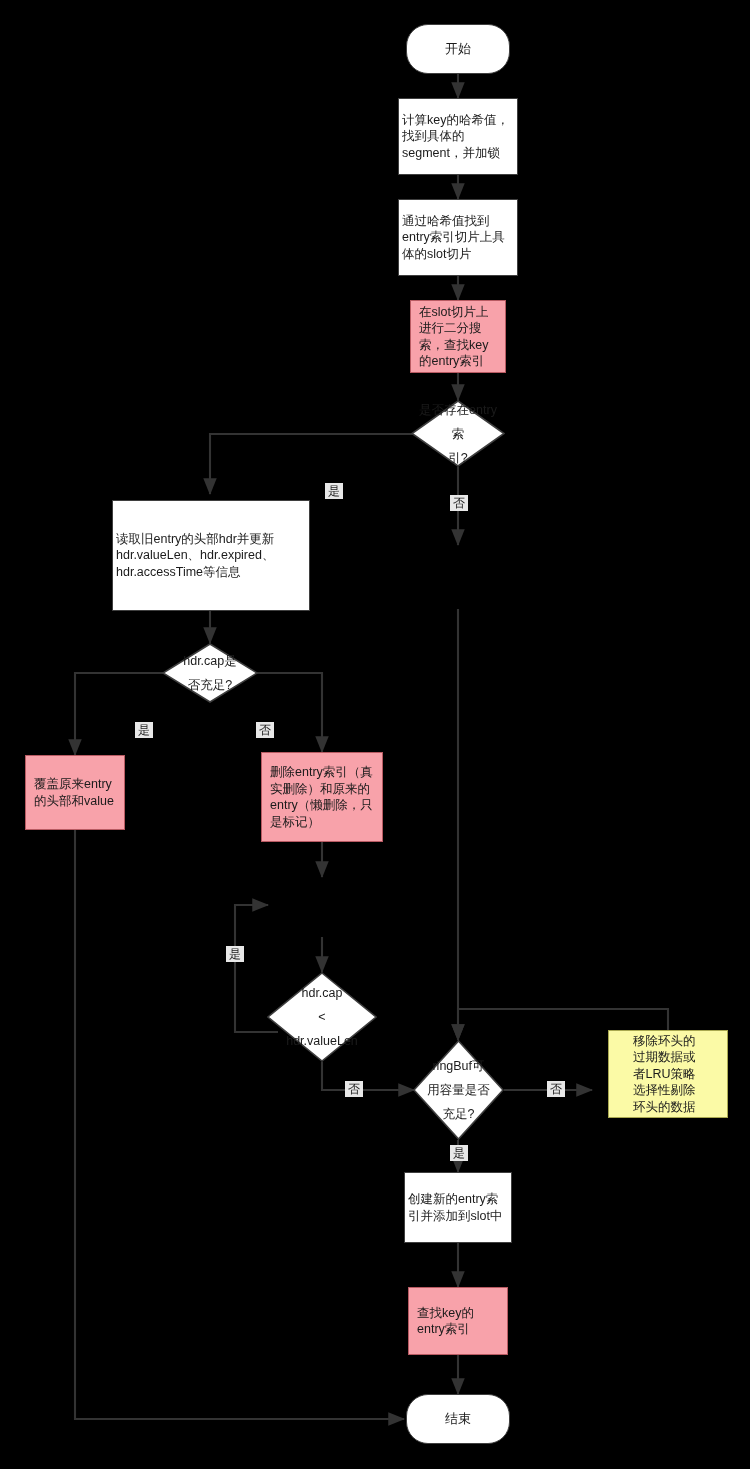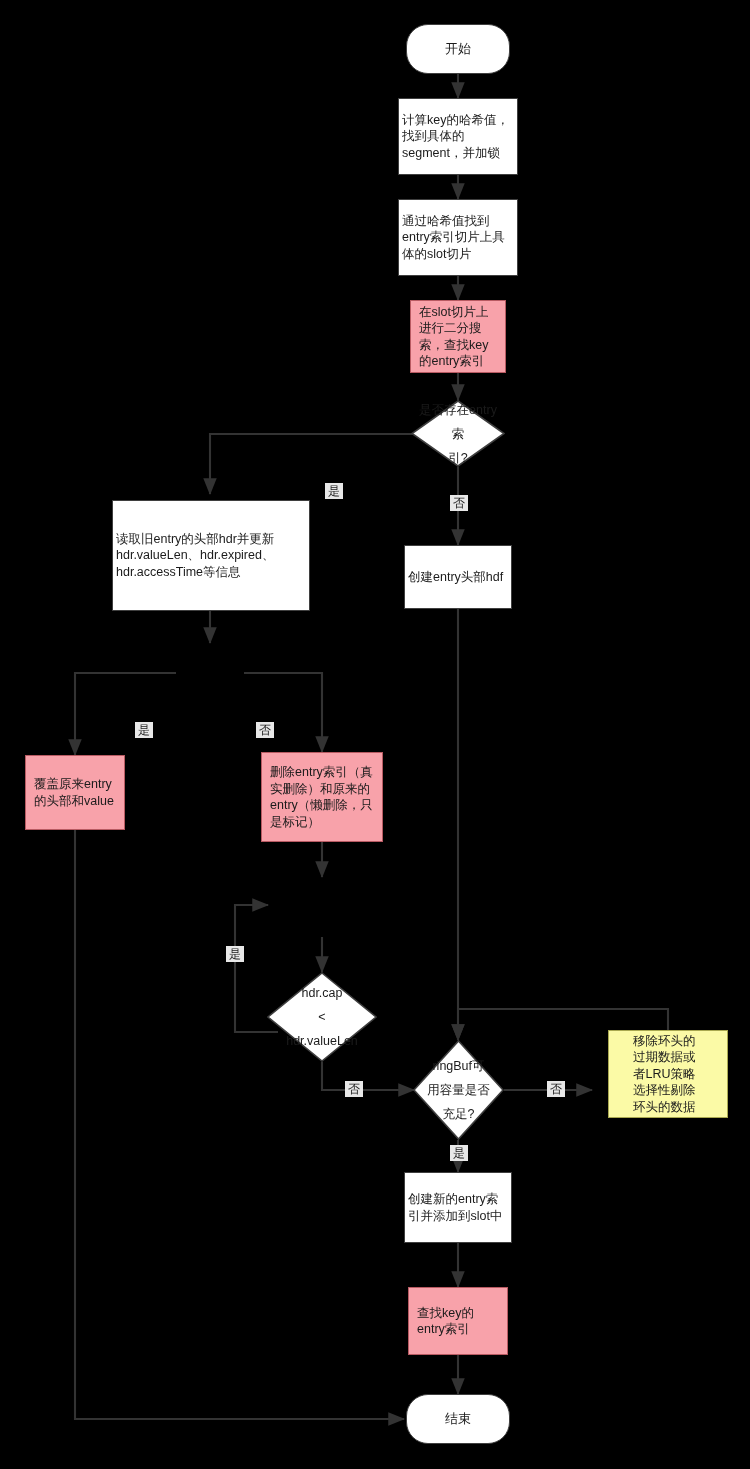--- a/index.html
+++ b/index.html
@@ -178,24 +178,28 @@
       <polygon points="47,1 93,33.5 47,66 1,33.5" fill="#ffffff" stroke="#3f3f3f" stroke-width="1.6"></polygon>
     </svg>
     <div class="diamond-label" style="width:88px;">是否存在entry索
 引?</div>
   </div>
 
   <div class="node process" style="left:112px; top:500px; width:198px; height:111px;">
     <span>读取旧entry的头部hdr并更新hdr.valueLen、hdr.expired、hdr.accessTime等信息</span>
   </div>
 
-  <div class="node process" style="left:404px; top:545px; width:108px; height:64px;">
-    <span>创建entry头部hdf</span>
-  </div>
-
+
+  <div class="diamond-wrap" style="left:162px; top:643px; width:96px; height:60px;">
+    <svg class="diamond-shape" viewBox="0 0 96 60" preserveAspectRatio="none">
+      <polygon points="48,1 95,30 48,59 1,30" fill="#ffffff" stroke="#3f3f3f" stroke-width="1.6"></polygon>
+    </svg>
+    <div class="diamond-label" style="width:92px;">hdr.cap是
+否充足?</div>
+  </div>
 
   <div class="node pink" style="left:25px; top:755px; width:100px; height:75px;">
     <span>覆盖原来entry的头部和value</span>
   </div>
 
   <div class="node pink" style="left:261px; top:752px; width:122px; height:90px;">
     <span>删除entry索引（真实删除）和原来的entry（懒删除，只是标记）</span>
   </div>
 
 

